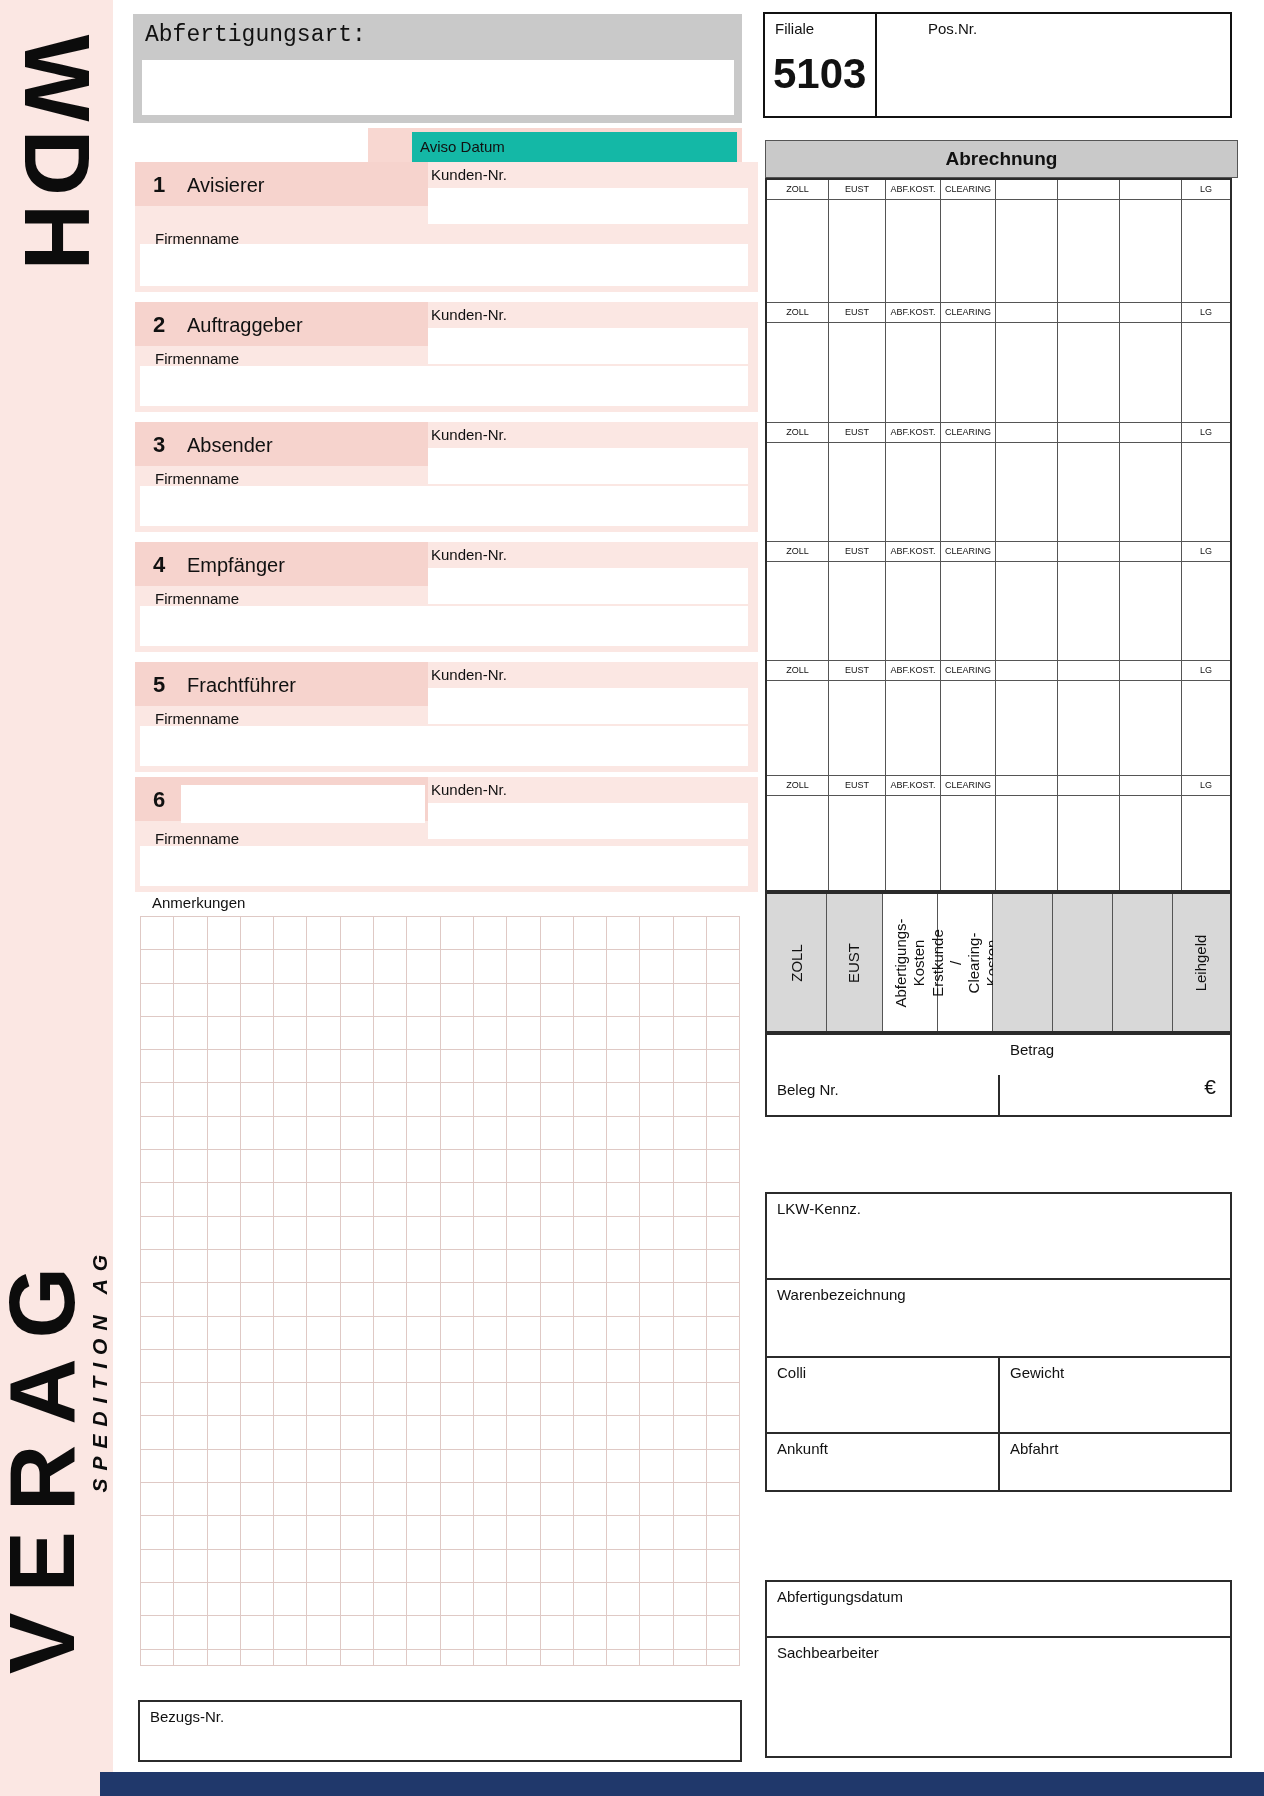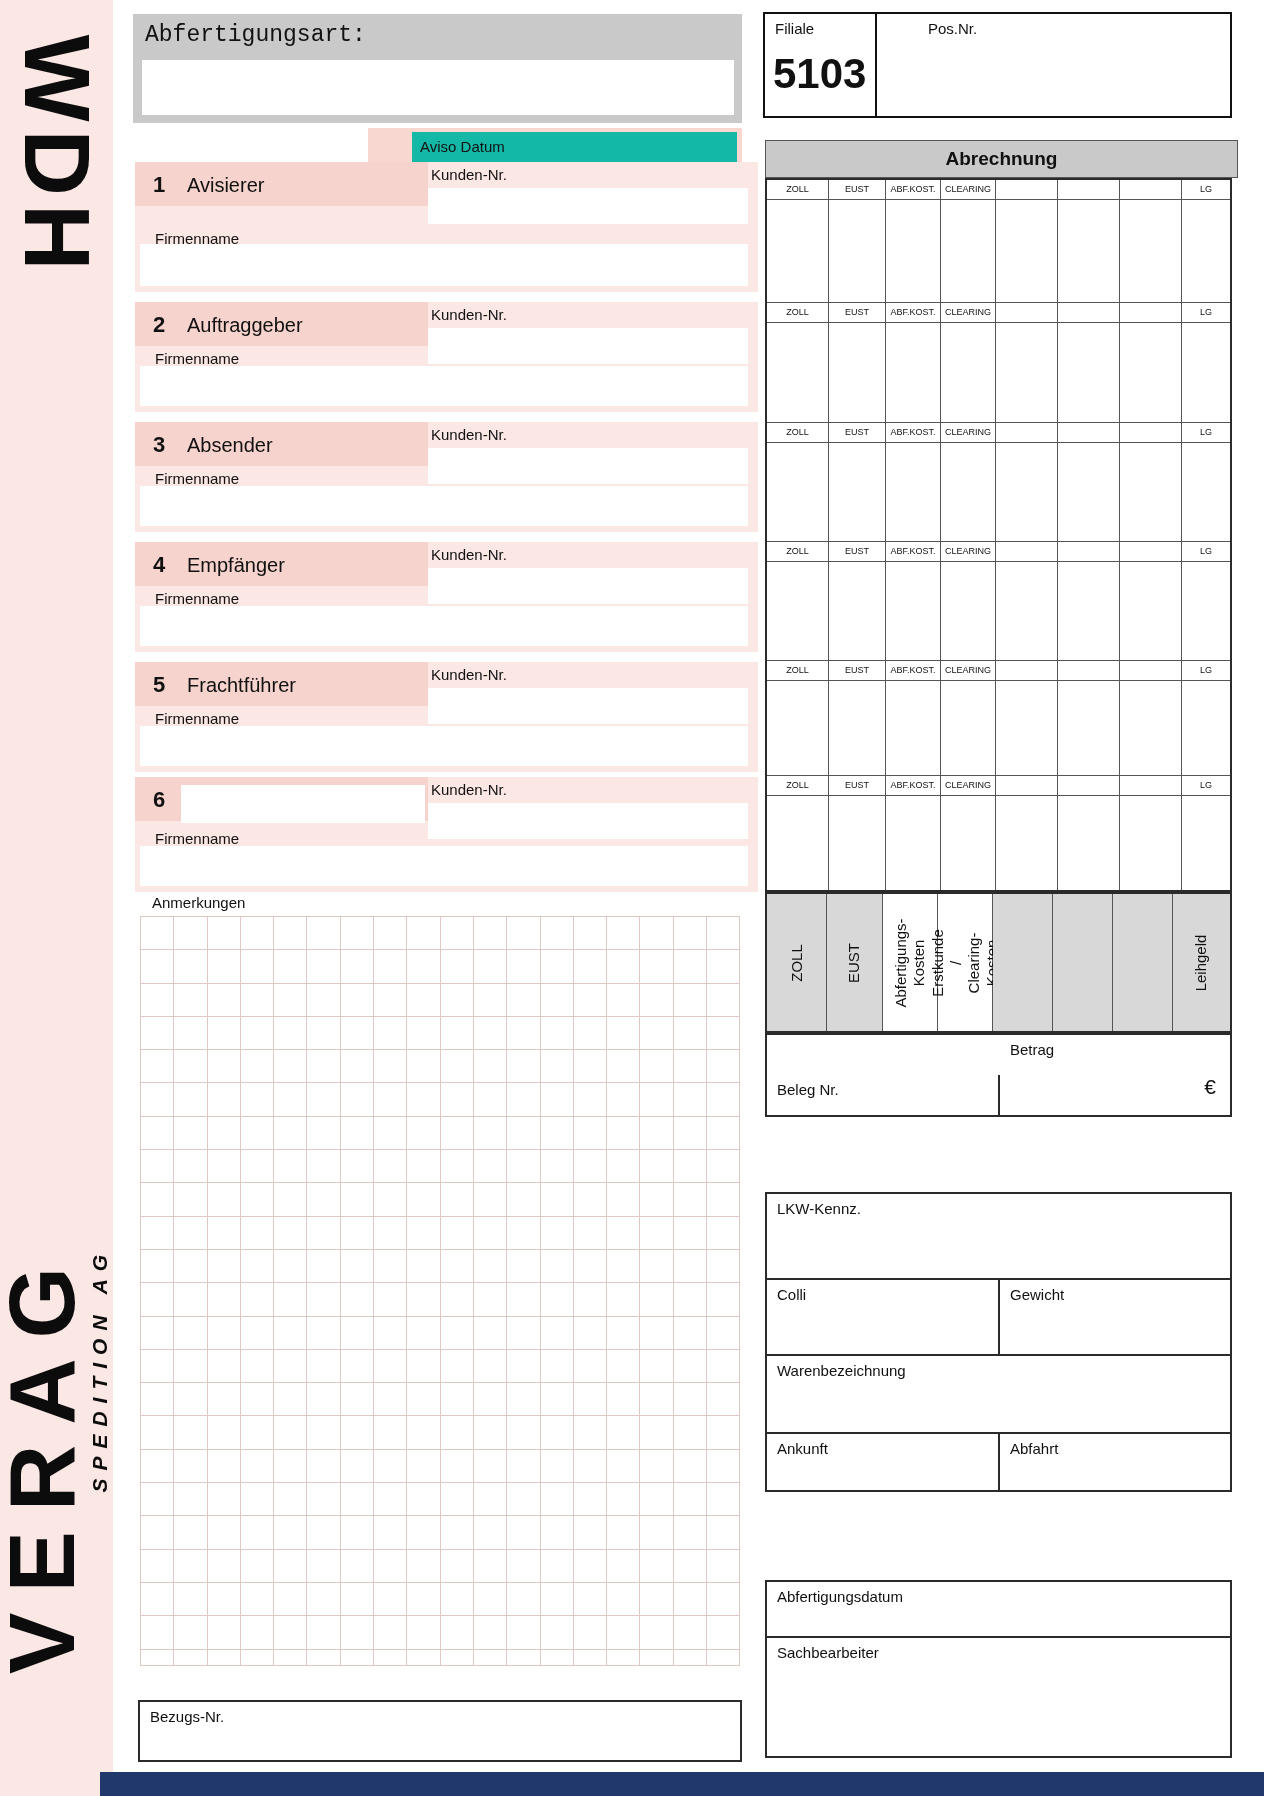--- a/index.html
+++ b/index.html
@@ -398,31 +398,31 @@
     </div>
   </div>
 
   <span class="anm-label">Anmerkungen</span>
   <div class="anm-grid"></div>
 
   <div class="lkw-box">
     <div class="lkw-row r1">
       <span class="small-label">LKW-Kennz.</span>
     </div>
+    <div class="lkw-row r2">
+      <span class="small-label">Warenbezeichnung</span>
+    </div>
     <div class="lkw-row r3 split">
       <div class="cell-l">
         <span class="small-label">Colli</span>
       </div>
       <div class="cell-r">
         <span class="small-label">Gewicht</span>
       </div>
     </div>
-    <div class="lkw-row r2">
-      <span class="small-label">Warenbezeichnung</span>
-    </div>
     <div class="lkw-row split">
       <div class="cell-l">
         <span class="small-label">Ankunft</span>
       </div>
       <div class="cell-r">
         <span class="small-label">Abfahrt</span>
       </div>
     </div>
   </div>
 

